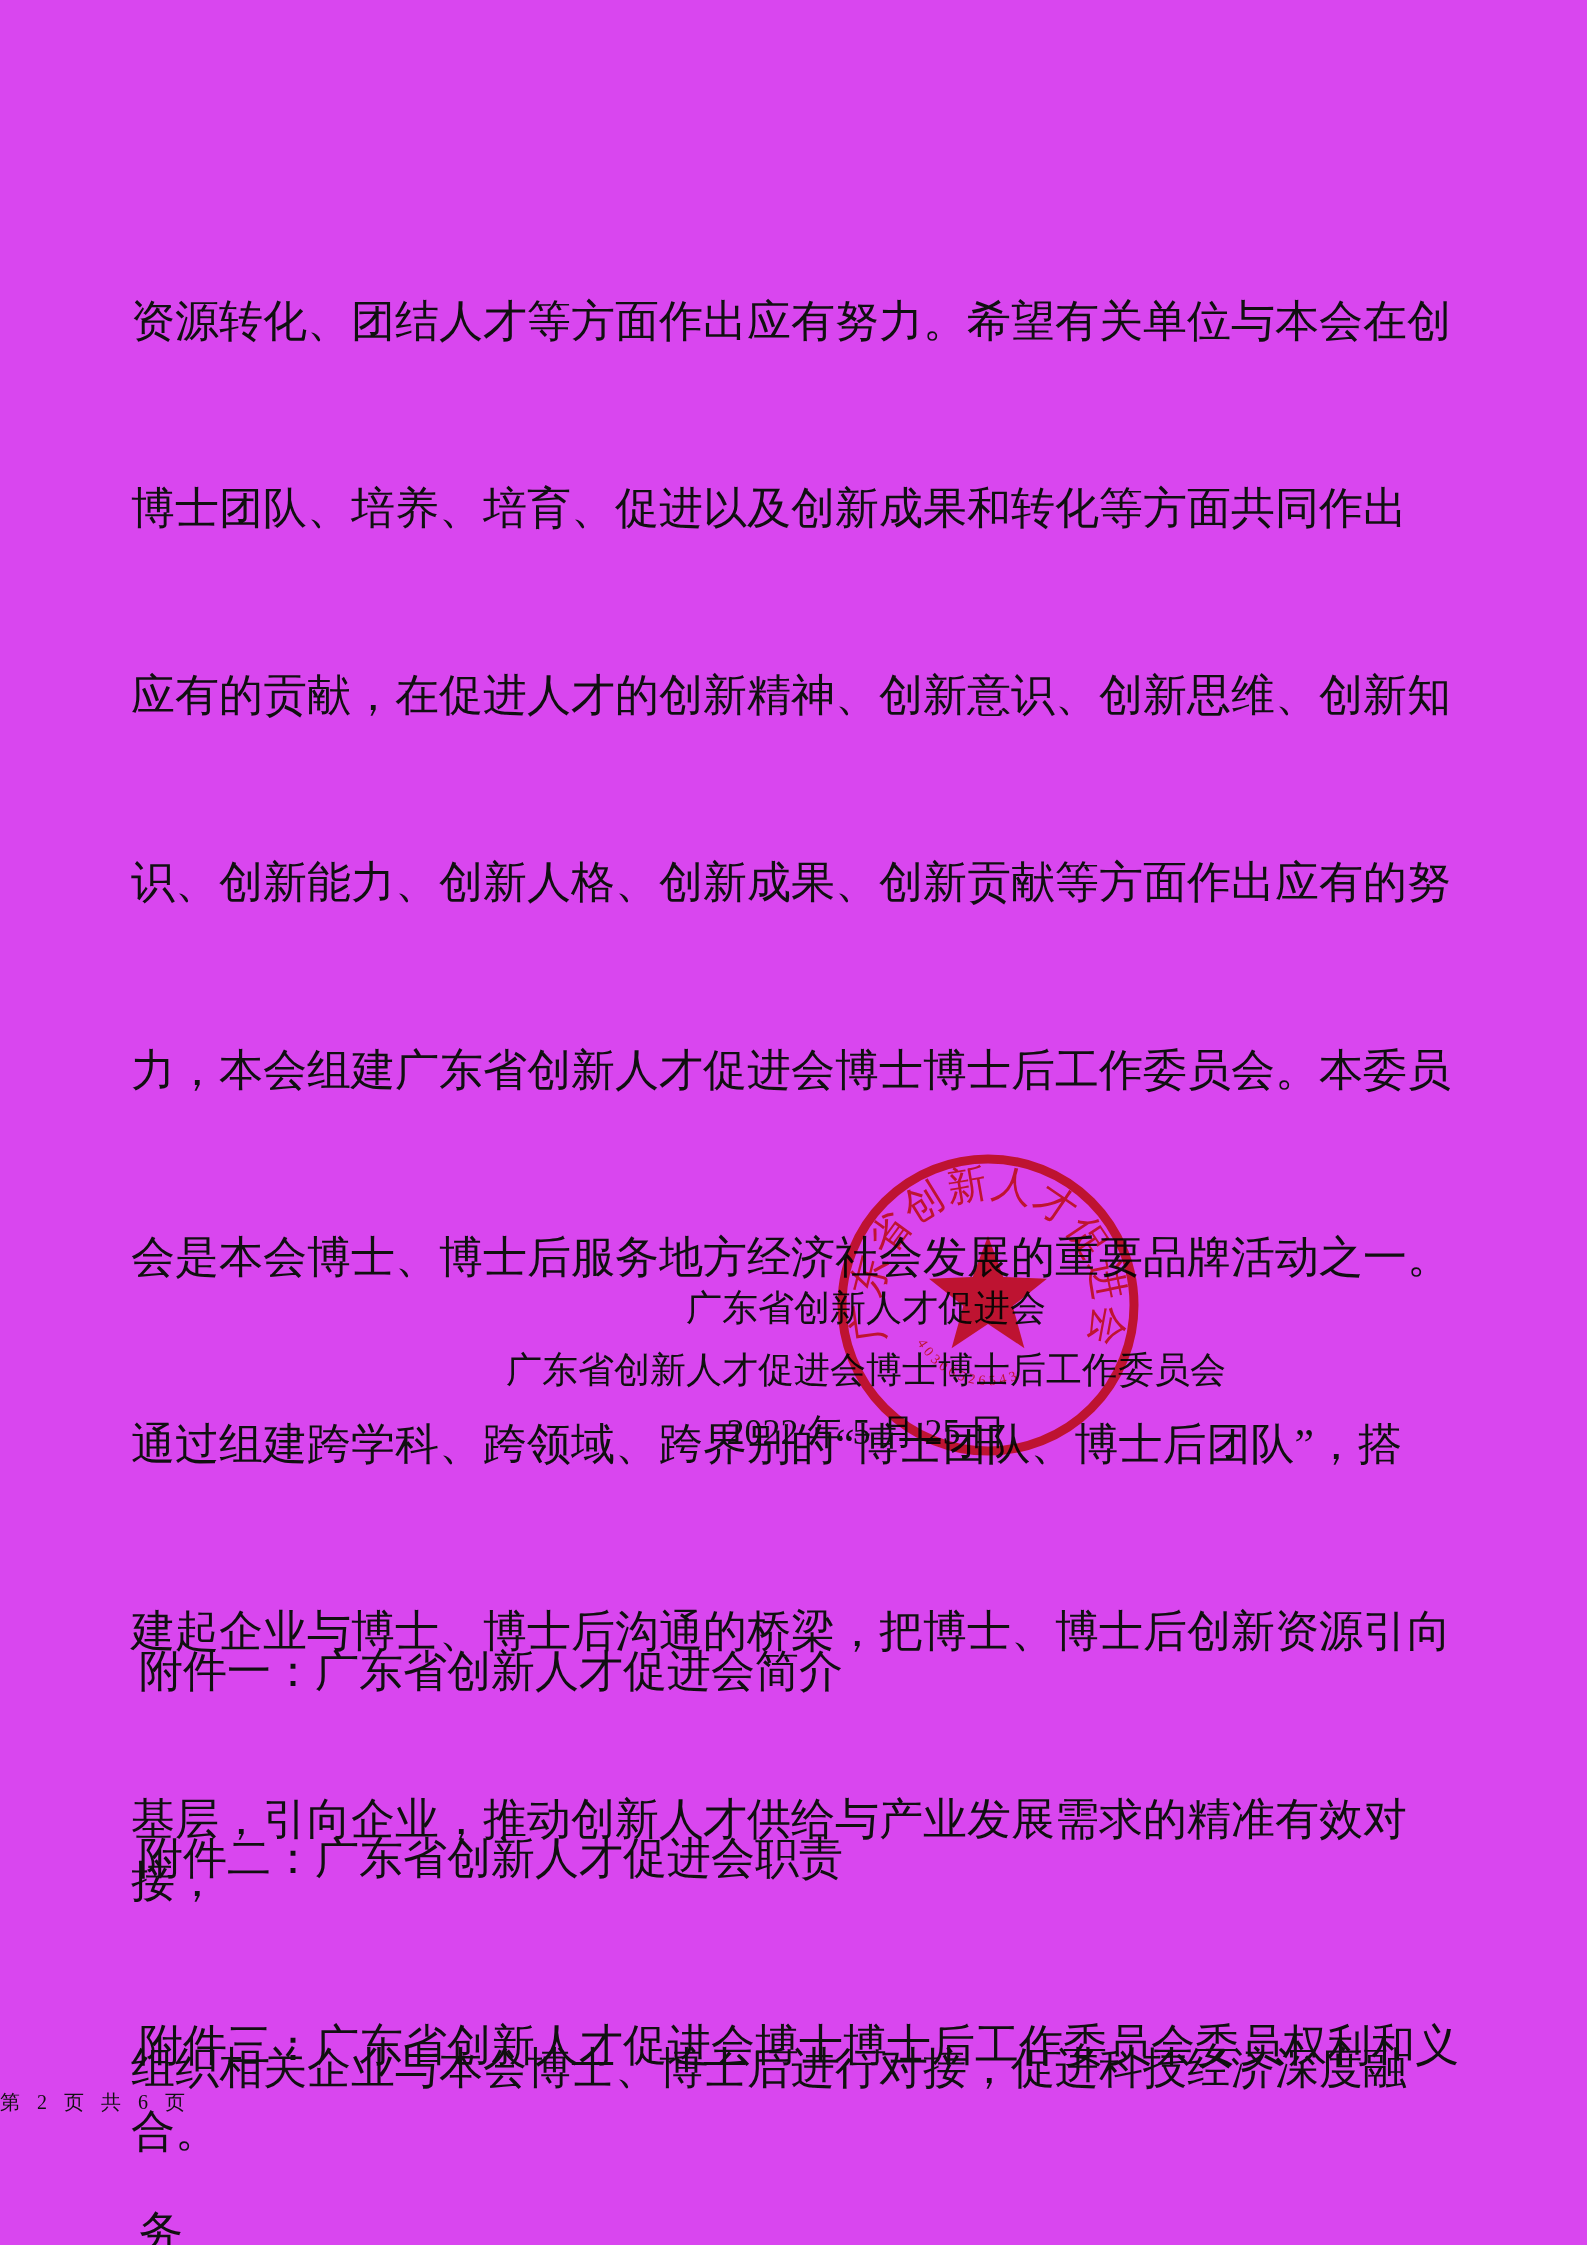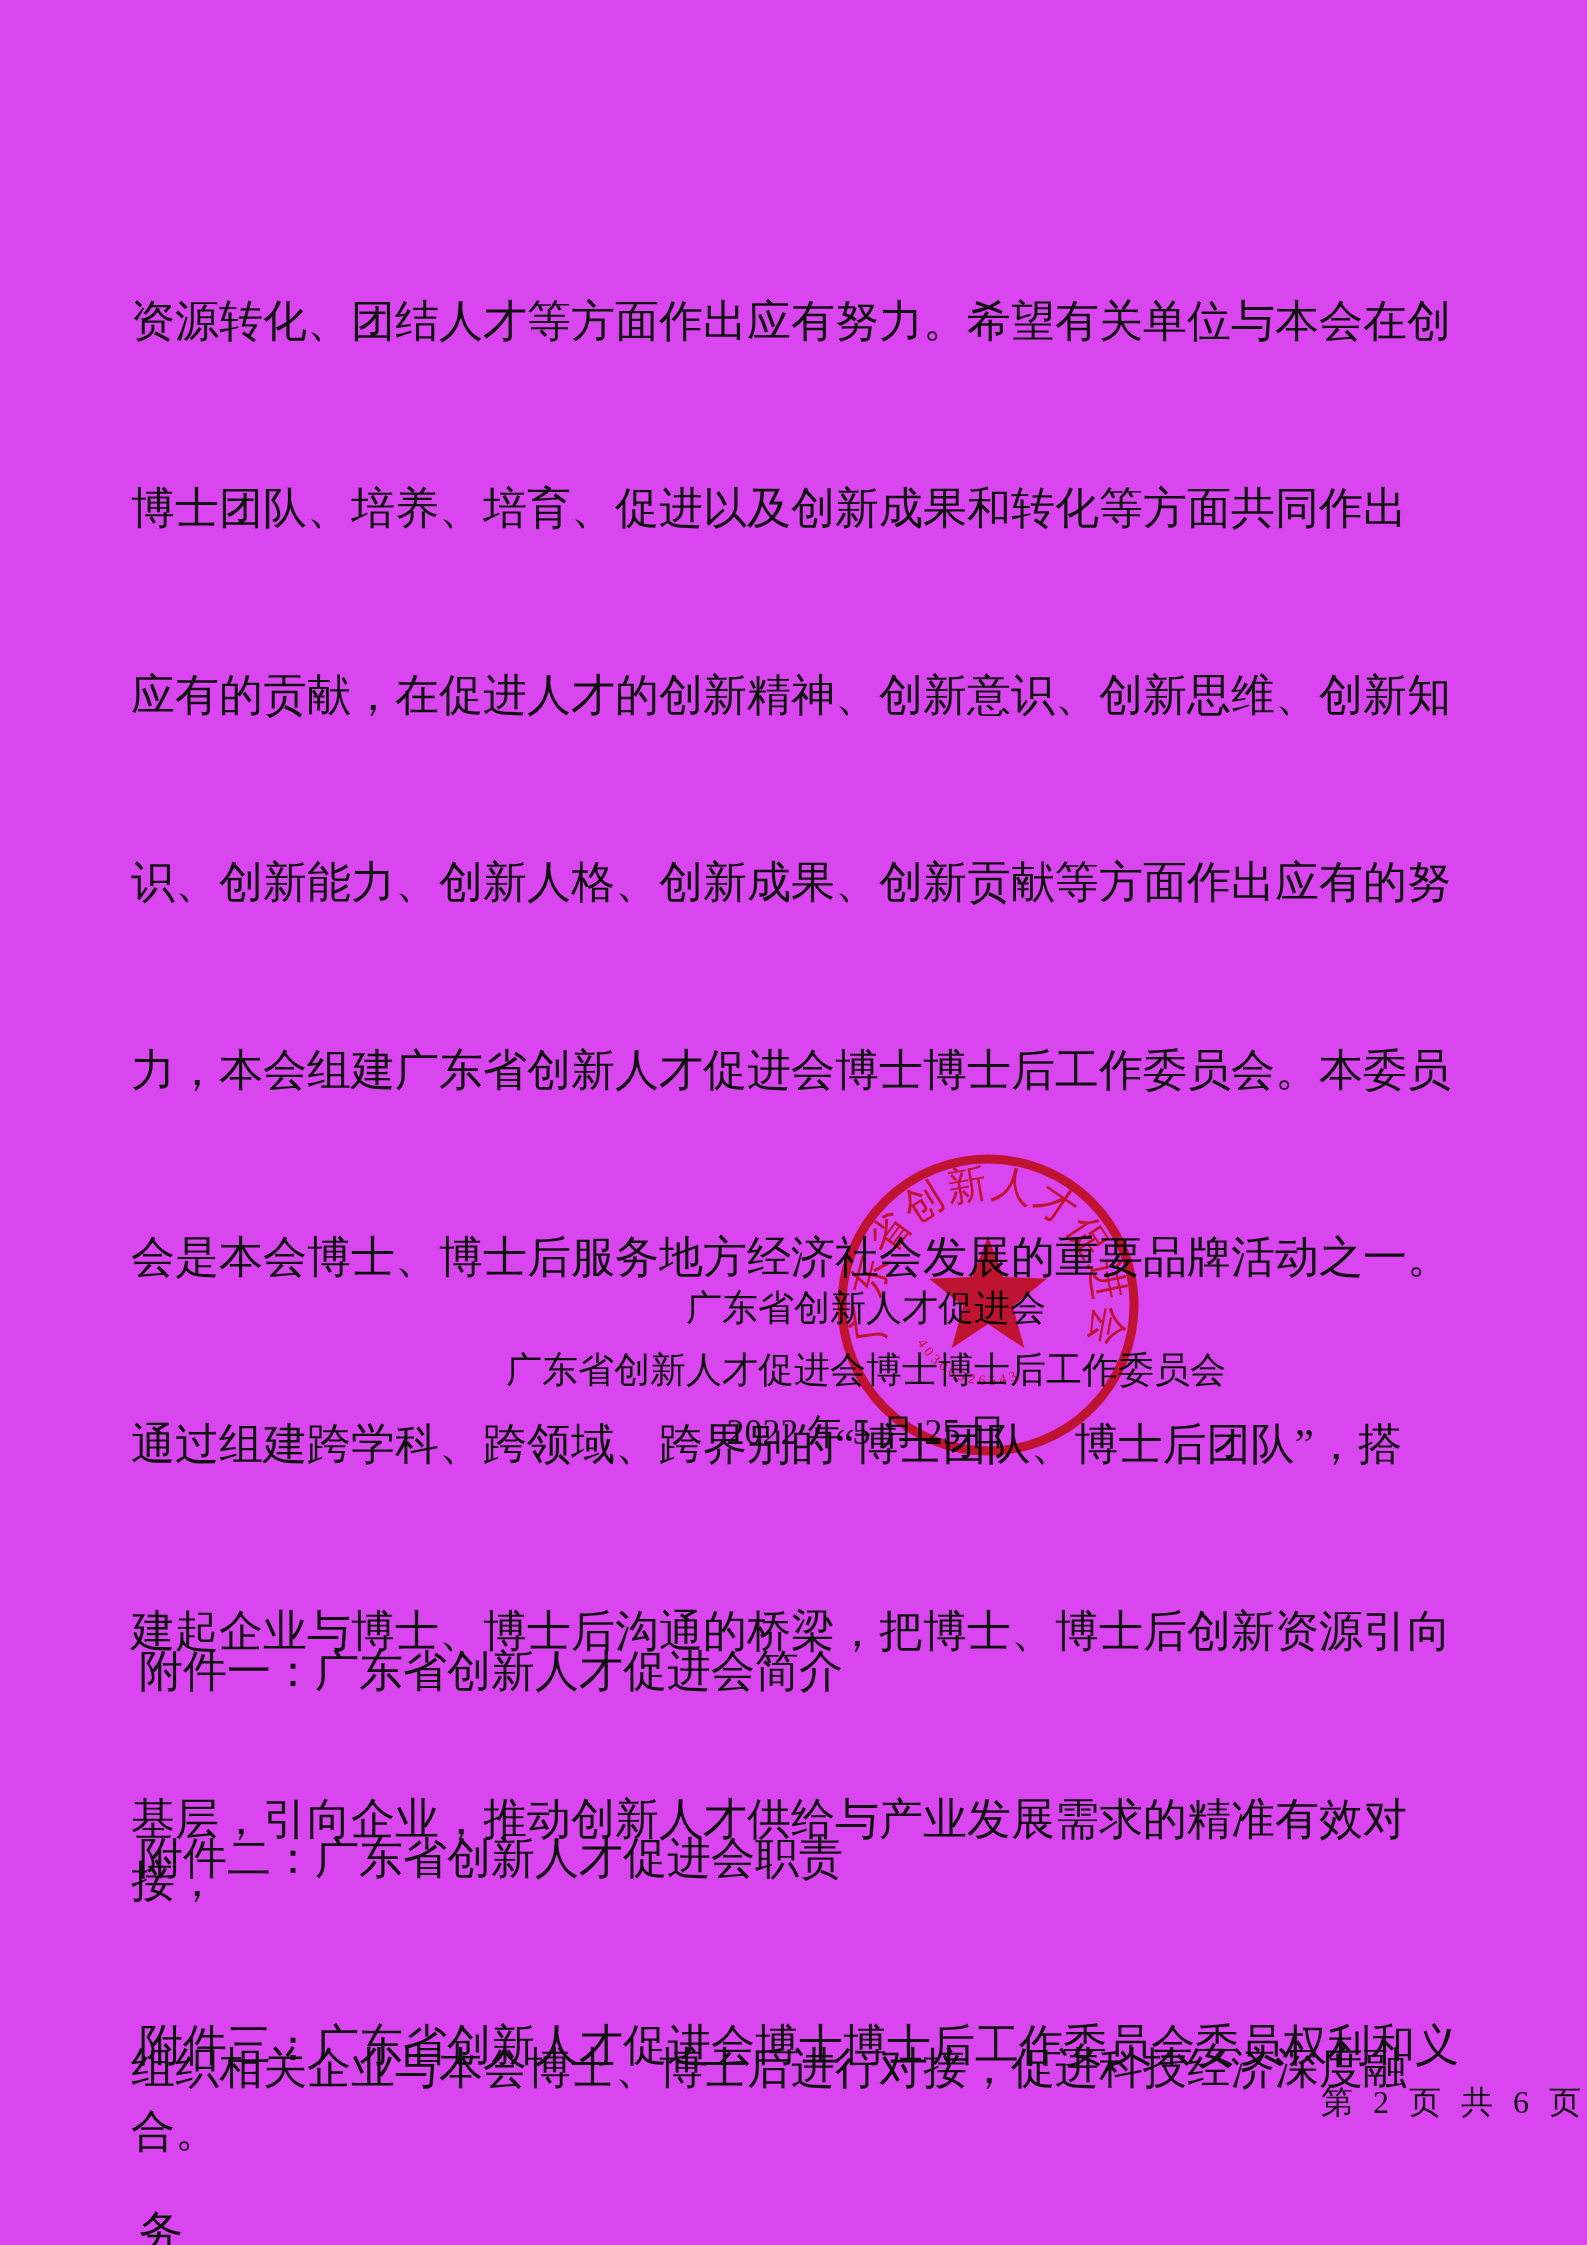--- a/index.html
+++ b/index.html
@@ -24,21 +24,21 @@
     white-space:nowrap;
   }
   .attachments{
     position:absolute;left:131px;top:1516px;width:1336px;
     font-size:44px;line-height:62.4px;
     white-space:pre-wrap;
   }
   .attach-line{min-height:62.4px;margin-left:8px;}
   .footer{
     position:absolute;left:0;top:2088px;width:100%;
-    text-align:right;font-size:32px;line-height:28px;
+    text-align:left;font-size:20px;line-height:28px;
     letter-spacing:6px;
   }
   .seal{
     position:absolute;left:828px;top:1145px;width:320px;height:320px;
     mix-blend-mode:multiply;opacity:0.92;
     pointer-events:none;
   }
   .seal text{font-family:"Liberation Serif","DejaVu Serif",serif;}
 </style>
 </head>

